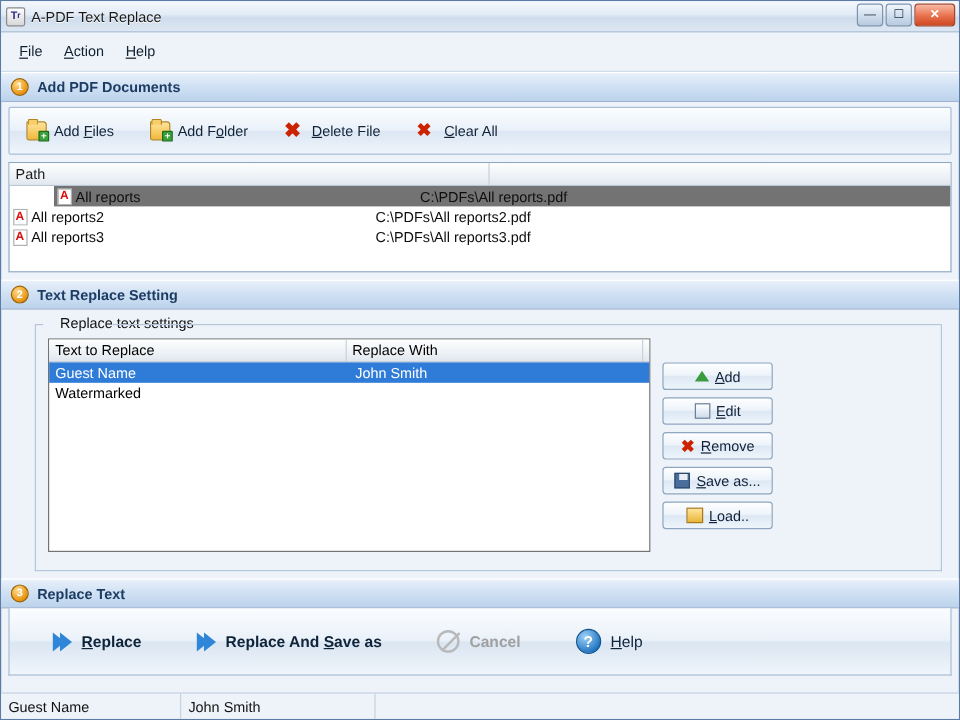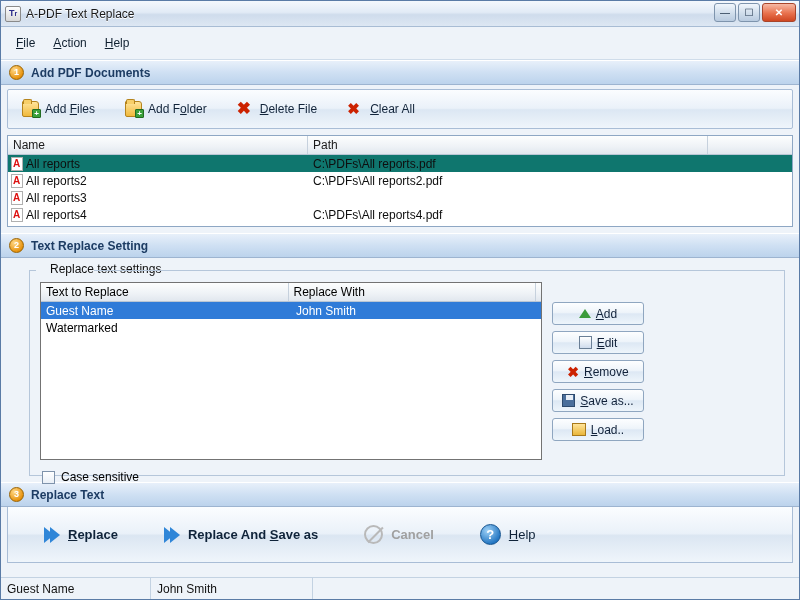--- a/index.html
+++ b/index.html
@@ -143,21 +143,21 @@
     border-bottom: 1px solid #b9c6d4;
     font-size: 12px; color: #1a1a1a;
   }
   .lv-head > div {
     border-right: 1px solid #c6d1dd;
     padding: 2px 0 0 5px;
     overflow: hidden; white-space: nowrap;
   }
   .lv-rows { height: 71px; overflow: hidden; }
   .lv-row { display: flex; height: 17px; font-size: 12px; color: #0e0e0e; align-items: center; }
-  .lv-row.sel { background: #0f766e; }
+  .lv-row.sel { background: #737373; margin-left: 37px; }
   .lv-row > div { padding-left: 5px; overflow: hidden; white-space: nowrap; }
   .pdf-ico {
     width: 12px; height: 14px; margin-left: 3px; margin-right: 3px;
     background: #fff; border: 1px solid #b0b0b0; position: relative; flex: none;
   }
   .pdf-ico:after {
     content: 'A'; position: absolute; left: 1px; top: 0;
     color: #d11; font-size: 10px; font-weight: bold; line-height: 12px;
   }
   
@@ -307,21 +307,20 @@
       <span class="tb-label"><u>D</u>elete File</span>
     </div>
     <div class="tb-btn">
       <span class="ico ico-x small">✖</span>
       <span class="tb-label"><u>C</u>lear All</span>
     </div>
   </div>
 
   <div class="list-wrap">
     <div class="lv-head">
-      <div style="width:300px;">Name</div>
       <div style="width:400px;">Path</div>
       <div style="flex:1;border-right:none;"></div>
     </div>
     <div class="lv-rows">
       <div class="lv-row sel">
         <div style="width:300px;display:flex;align-items:center;padding-left:0;">
           <span class="pdf-ico"></span>
           <span>All reports</span>
         </div>
         <div style="width:400px;">C:\PDFs\All reports.pdf</div>
@@ -331,27 +330,21 @@
           <span class="pdf-ico"></span>
           <span>All reports2</span>
         </div>
         <div style="width:400px;">C:\PDFs\All reports2.pdf</div>
       </div>
       <div class="lv-row">
         <div style="width:300px;display:flex;align-items:center;padding-left:0;">
           <span class="pdf-ico"></span>
           <span>All reports3</span>
         </div>
-      </div>
-      <div class="lv-row">
-        <div style="width:300px;display:flex;align-items:center;padding-left:0;">
-          <span class="pdf-ico"></span>
-          <span>All reports4</span>
-        </div>
-        <div style="width:400px;">C:\PDFs\All reports4.pdf</div>
+        <div style="width:400px;">C:\PDFs\All reports3.pdf</div>
       </div>
     </div>
   </div>
 
   <div class="section-head" style="margin-top:6px;">
     <div class="step-badge">2</div>
     <div class="section-title">Text Replace Setting</div>
   </div>
 
   <div class="tr-panel">
@@ -367,24 +360,20 @@
             </div>
             <div class="grid-row sel">
               <div style="width:275px;">Guest Name</div>
               <div style="width:275px;">John Smith</div>
             </div>
             <div class="grid-row">
               <div style="width:275px;">Watermarked</div>
               <div style="width:275px;"></div>
             </div>
           </div>
-          <div class="checkrow">
-            <span class="checkbox"></span>
-            <span>Case sensitive</span>
-          </div>
         </div>
         <div class="side-btns">
           <div class="sbtn">
             <span class="ico-up"></span>
             <span><u>A</u>dd</span>
           </div>
           <div class="sbtn">
             <span class="ico-sq"></span>
             <span><u>E</u>dit</span>
           </div>

